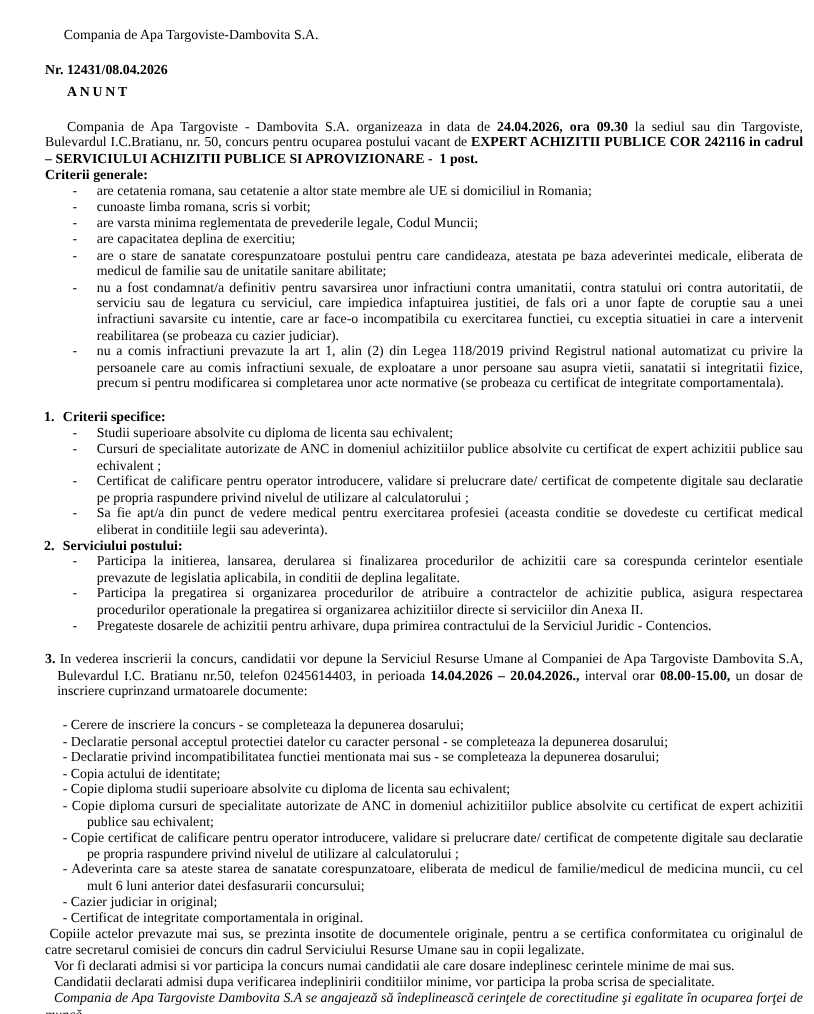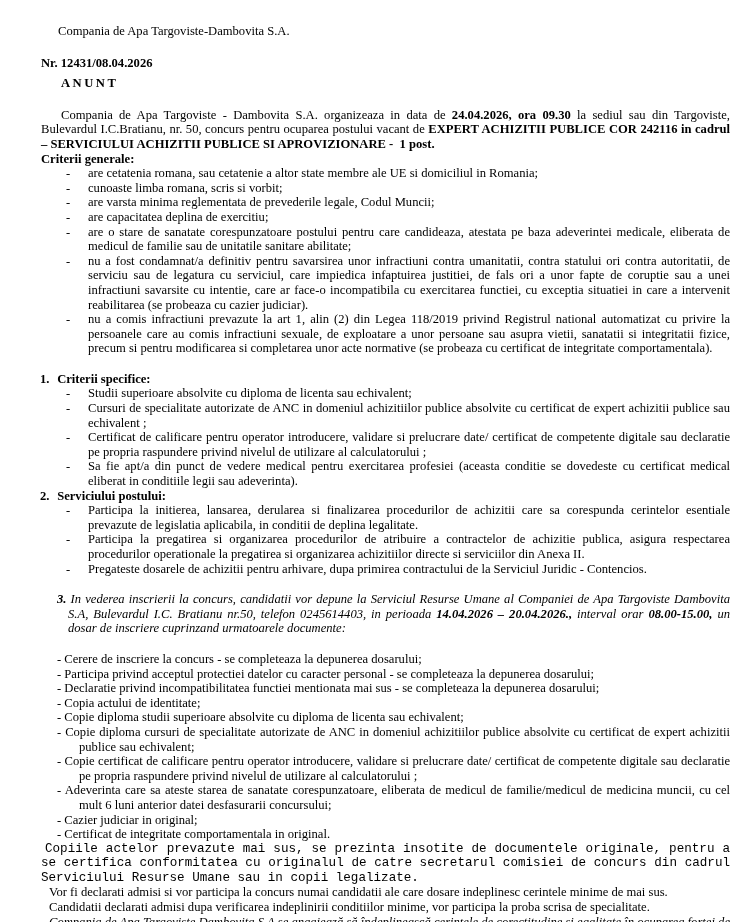--- a/index.html
+++ b/index.html
@@ -15,27 +15,27 @@
   .header-nr { margin: 0; font-weight: bold; }
   .title { text-align: left; font-weight: bold; letter-spacing: 2.5px; margin: 6px 0 17px 0; padding-left: 20px; }
   .intro { text-align: justify; text-indent: 20px; }
   .section-head { font-weight: bold; }
   ul.dash { list-style: none; margin: 0; padding: 0; }
   ul.dash li { position: relative; padding-left: 47px; text-align: justify; }
   ul.dash li .dash-mark { position: absolute; left: 25px; top: 0; }
   .num-head { font-weight: bold; margin-left: 0; }
   .num-head .n { display: inline-block; width: 14px; margin-left: -1px; }
   .gap18 { height: 16px; }
-  .sec3 { text-align: justify; margin-left: 16px; font-style: italic; }
+  .sec3 { text-align: justify; margin-left: 0; }
   .sec3 .n { font-weight: bold; }
   .sec3-body { padding-left: 11px; text-indent: -11px; }
   ul.docs { list-style: none; margin: 0; padding: 0 0 0 16px; }
   ul.docs li { position: relative; padding-left: 16px; text-indent: -16px; text-align: justify; }
   ul.docs li.wrap { padding-left: 22px; text-indent: -22px; }
-  .para-ind { text-indent: 4px; text-align: justify; font-family: Liberation Mono, monospace; }
+  .para-ind { text-indent: 4px; text-align: justify; }
   .para-ind2 { padding-left: 8px; }
   .italic { font-style: italic; text-indent: 8px; text-align: justify; }
 </style>
 </head>
 <body>
 
 <div class="page">
 
   <p class="header-company">Compania de Apa Targoviste-Dambovita S.A.</p>
   <p class="header-nr">Nr. 12431/08.04.2026</p>
@@ -73,21 +73,21 @@
   </ul>
 
   <div class="gap18"></div>
 
   <p class="sec3 sec3-body"><span class="n">3.</span> <span>In vederea inscrierii la concurs, candidatii vor depune la Serviciul Resurse Umane al Companiei de Apa Targoviste Dambovita S.A, Bulevardul I.C. Bratianu nr.50, telefon 0245614403, in perioada </span><span class="bold">14.04.2026 – 20.04.2026.,</span><span> interval orar </span><span class="bold">08.00-15.00,</span><span> un dosar de inscriere cuprinzand urmatoarele documente:</span></p>
 
   <div class="gap18"></div>
 
   <ul class="docs">
     <li>- Cerere de inscriere la concurs - se completeaza la depunerea dosarului;</li>
-    <li>- Participa privind acceptul protectiei datelor cu caracter personal - se completeaza la depunerea dosarului;</li>
+    <li>- Declaratie personal acceptul protectiei datelor cu caracter personal - se completeaza la depunerea dosarului;</li>
     <li>- Declaratie privind incompatibilitatea functiei mentionata mai sus - se completeaza la depunerea dosarului;</li>
     <li>- Copia actului de identitate;</li>
     <li>- Copie diploma studii superioare absolvite cu diploma de licenta sau echivalent;</li>
     <li class="wrap">- Copie diploma cursuri de specialitate autorizate de ANC in domeniul achizitiilor publice absolvite cu certificat de expert achizitii publice sau echivalent;</li>
     <li class="wrap">- Copie certificat de calificare pentru operator introducere, validare si prelucrare date/ certificat de competente digitale sau declaratie pe propria raspundere privind nivelul de utilizare al calculatorului ;</li>
     <li class="wrap">-  Adeverinta care sa ateste starea de sanatate corespunzatoare, eliberata de medicul de familie/medicul de medicina muncii, cu cel mult 6 luni anterior datei desfasurarii concursului;</li>
     <li>-  Cazier judiciar in original;</li>
     <li>-  Certificat de integritate comportamentala in original.</li>
   </ul>
 

